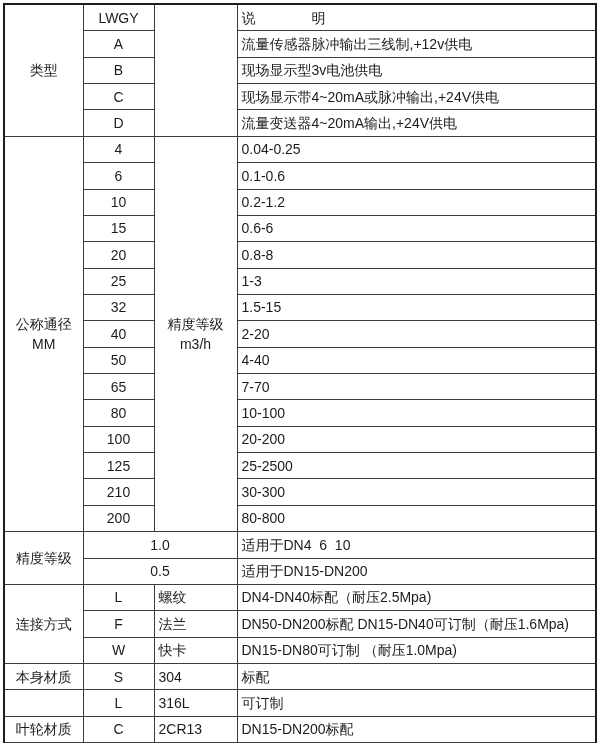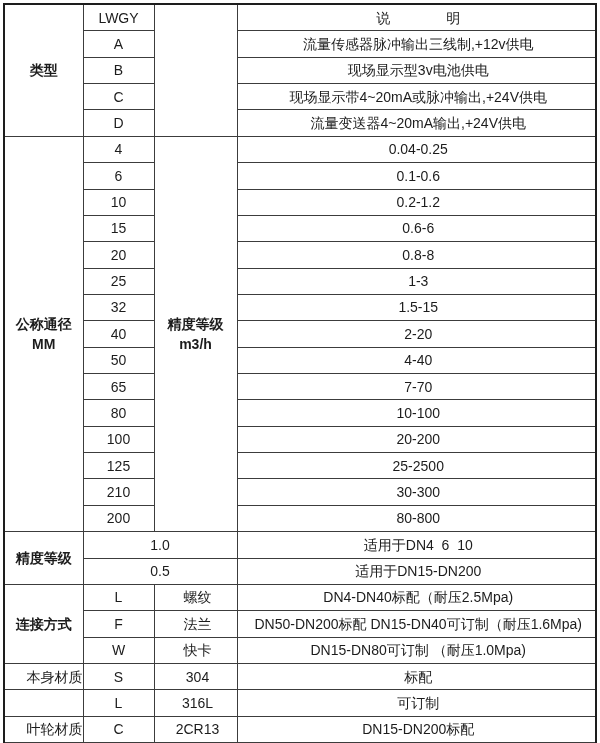--- a/index.html
+++ b/index.html
@@ -14,23 +14,23 @@
   }
   td{
     border:1px solid #3c3c3c;
     font-size:14px;color:#1c1c1c;
     vertical-align:middle;
     white-space:pre;line-height:1.45;
     overflow:hidden;padding:0;
     height:25.37px;
   }
   td.ctr{text-align:center;margin-top:44px;}
-  td.lft{text-align:center;padding-left:4px;margin-left:12px;}
-  td.lbl{text-align:center;font-weight:bold;}
-  td.lbl-left{text-align:right;margin-left:28px;}
+  td.lft{text-align:left;padding-left:4px;margin-left:12px;}
+  td.lbl{text-align:center;}
+  td.lbl-left{text-align:center;margin-left:28px;}
 </style>
 </head>
 <body>
 
 <table class="spec">
   <colgroup>
     <col style="width:79px">
       <col style="width:71px">
       <col style="width:83px">
       <col style="width:359px">

